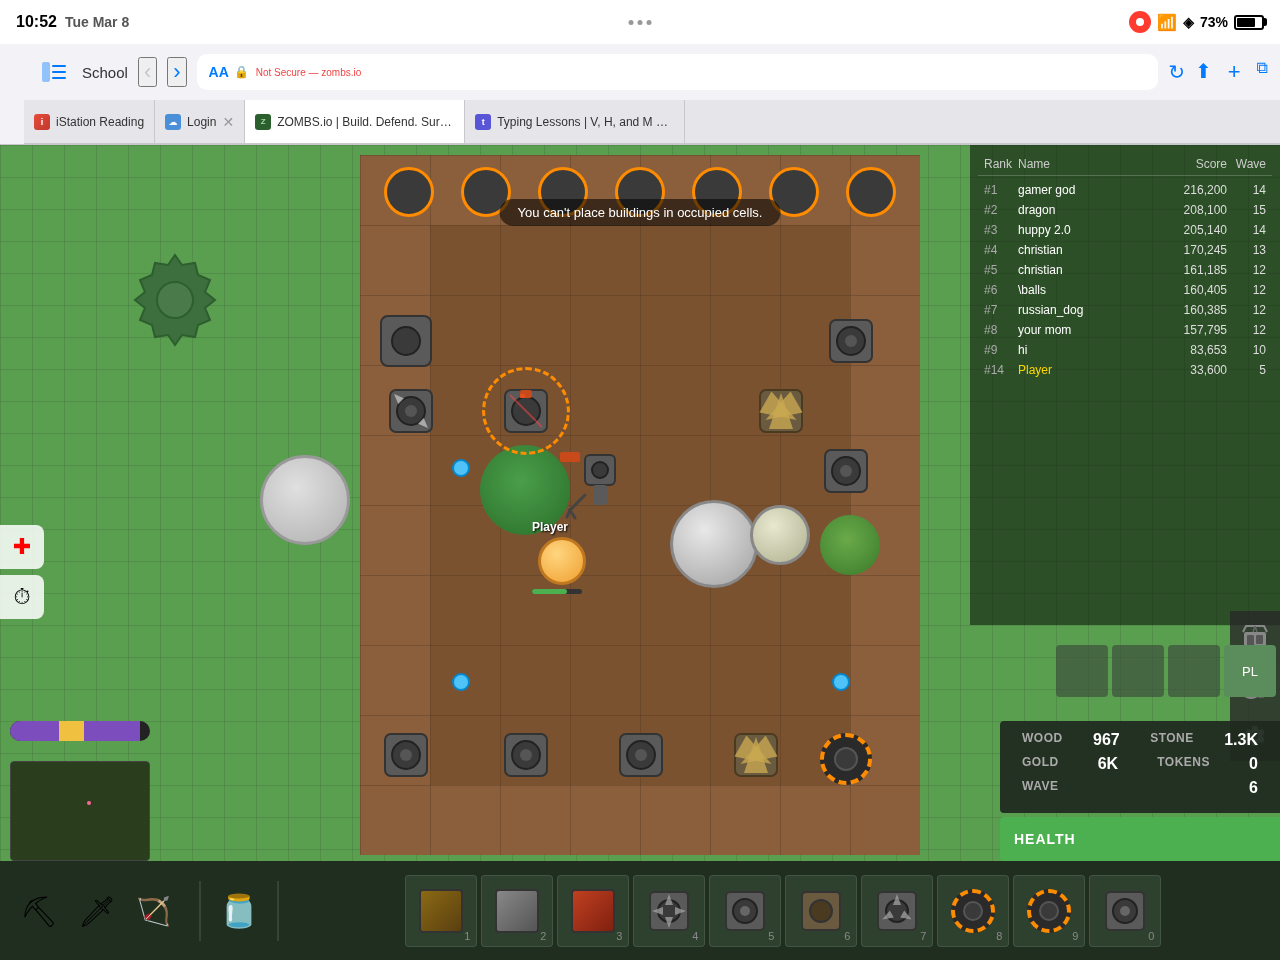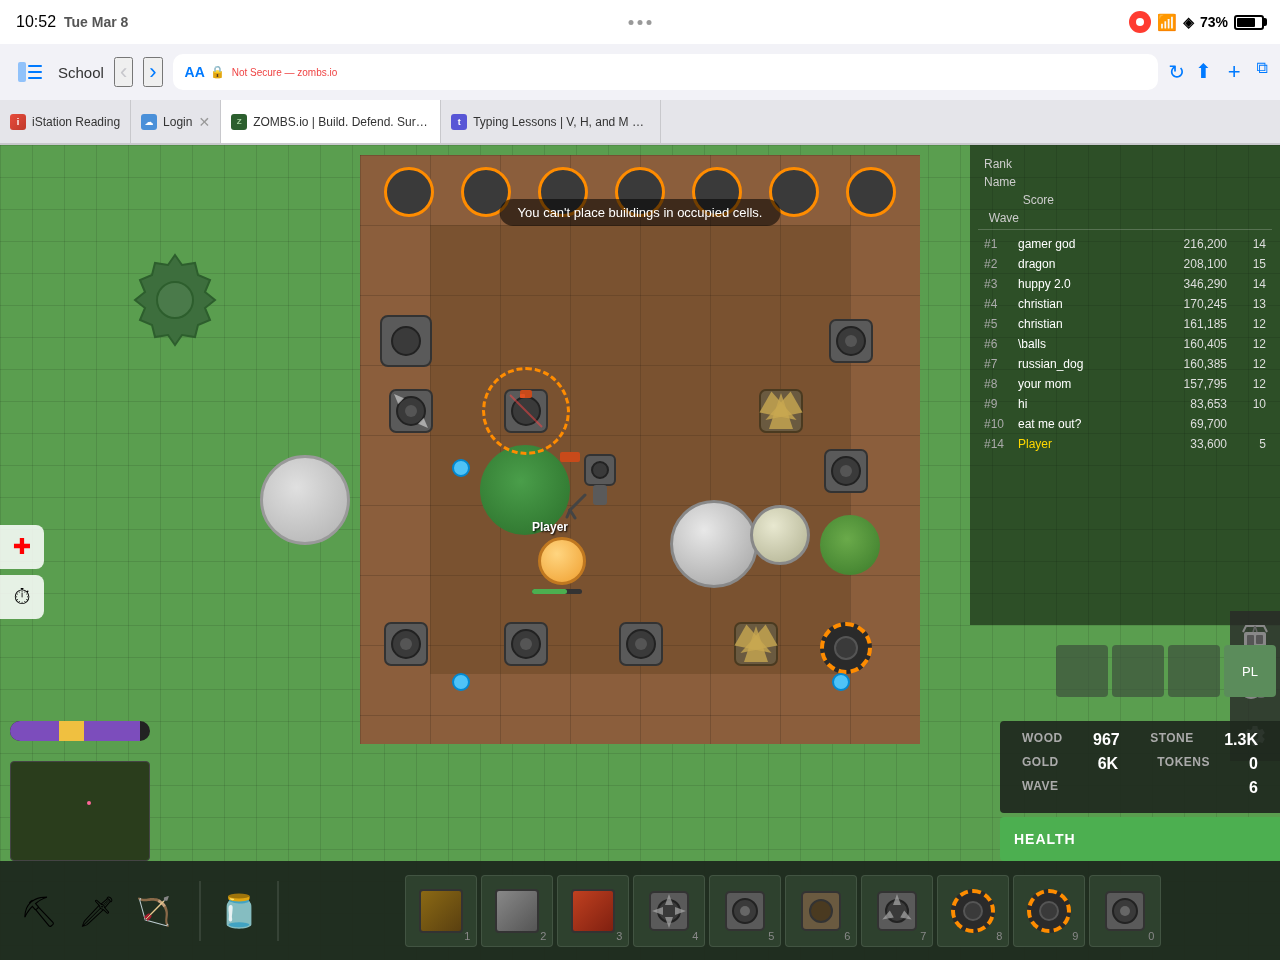--- a/index.html
+++ b/index.html
@@ -23,20 +23,21 @@
     .status-dot { width: 5px; height: 5px; background: #999; border-radius: 50%; }
     .status-right { display: flex; align-items: center; gap: 6px; font-size: 14px; }
     .battery-icon { width: 30px; height: 15px; border: 2px solid #000; border-radius: 3px; position: relative; display: flex; align-items: center; padding: 1px; }
     .battery-icon::after { content: ''; position: absolute; right: -5px; top: 50%; transform: translateY(-50%); width: 3px; height: 8px; background: #000; border-radius: 0 2px 2px 0; }
     .battery-fill { height: 100%; background: #000; border-radius: 1px; width: 73%; }
 
     
     .browser-chrome {
       background: #f2f2f7;
       border-bottom: 1px solid #c8c8cc;
+      padding-left: 24px;
     }
 
     
     .url-bar {
       height: 56px;
       display: flex;
       align-items: center;
       padding: 0 12px;
       gap: 10px;
       background: #f2f2f7;
@@ -130,21 +131,21 @@
       font-size: 20px;
       cursor: pointer;
     }
 
     
     .game-board {
       position: absolute;
       left: 360px;
       top: 10px;
       width: 560px;
-      height: 589px;
+      height: 700px;
     }
 
     
     .board-bg {
       position: absolute;
       inset: 0;
       background-color: #8B5e3c;
       background-image:
         linear-gradient(rgba(0,0,0,0.15) 1px, transparent 1px),
         linear-gradient(90deg, rgba(0,0,0,0.15) 1px, transparent 1px);
@@ -193,21 +194,20 @@
     }
 
     .lb-header {
       display: flex;
       gap: 4px;
       padding: 4px 6px;
       color: #ccc;
       font-size: 12px;
       border-bottom: 1px solid rgba(255,255,255,0.2);
       margin-bottom: 4px;
-      flex-direction: column;
     }
     .lb-rank { width: 30px; }
     .lb-name { flex: 1; }
     .lb-score { width: 70px; text-align: right; }
     .lb-wave { width: 35px; text-align: right; }
 
     .lb-row {
       display: flex;
       padding: 3px 6px;
       gap: 4px;
@@ -441,21 +441,21 @@
       color: #333;
       font-size: 15px;
       font-weight: 500;
     }
   </style>
 </head>
 <body>
 
 <div class="status-bar">
   <div class="status-left">
-    <span style="font-size:16px;font-weight:400;">10:52</span>
+    <span style="font-size:16px;font-weight:700;">10:52</span>
     <span style="font-size:14px;color:#555;">Tue Mar 8</span>
   </div>
   <div class="status-center">
     <div class="status-dot"></div>
     <div class="status-dot"></div>
     <div class="status-dot"></div>
   </div>
   <div class="status-right">
 
     <span style="display:inline-block;width:22px;height:22px;background:#ff3b30;border-radius:50%;display:flex;align-items:center;justify-content:center;">
@@ -704,21 +704,21 @@
     </div>
         <div class="lb-row">
       <span class="lb-rank-cell">#2</span>
       <span class="lb-name-cell">dragon</span>
       <span class="lb-score-cell">208,100</span>
       <span class="lb-wave-cell">15</span>
     </div>
         <div class="lb-row">
       <span class="lb-rank-cell">#3</span>
       <span class="lb-name-cell">huppy 2.0</span>
-      <span class="lb-score-cell">346,290</span>
+      <span class="lb-score-cell">205,140</span>
       <span class="lb-wave-cell">14</span>
     </div>
         <div class="lb-row">
       <span class="lb-rank-cell">#4</span>
       <span class="lb-name-cell">christian</span>
       <span class="lb-score-cell">170,245</span>
       <span class="lb-wave-cell">13</span>
     </div>
         <div class="lb-row">
       <span class="lb-rank-cell">#5</span>
@@ -742,26 +742,20 @@
       <span class="lb-rank-cell">#8</span>
       <span class="lb-name-cell">your mom</span>
       <span class="lb-score-cell">157,795</span>
       <span class="lb-wave-cell">12</span>
     </div>
         <div class="lb-row">
       <span class="lb-rank-cell">#9</span>
       <span class="lb-name-cell">hi</span>
       <span class="lb-score-cell">83,653</span>
       <span class="lb-wave-cell">10</span>
-    </div>
-        <div class="lb-row">
-      <span class="lb-rank-cell">#10</span>
-      <span class="lb-name-cell">eat me out?</span>
-      <span class="lb-score-cell">69,700</span>
-      <span class="lb-wave-cell"></span>
     </div>
         <div class="lb-row player-row">
       <span class="lb-rank-cell">#14</span>
       <span class="lb-name-cell">Player</span>
       <span class="lb-score-cell">33,600</span>
       <span class="lb-wave-cell">5</span>
     </div>
       </div>
   </div>
 

